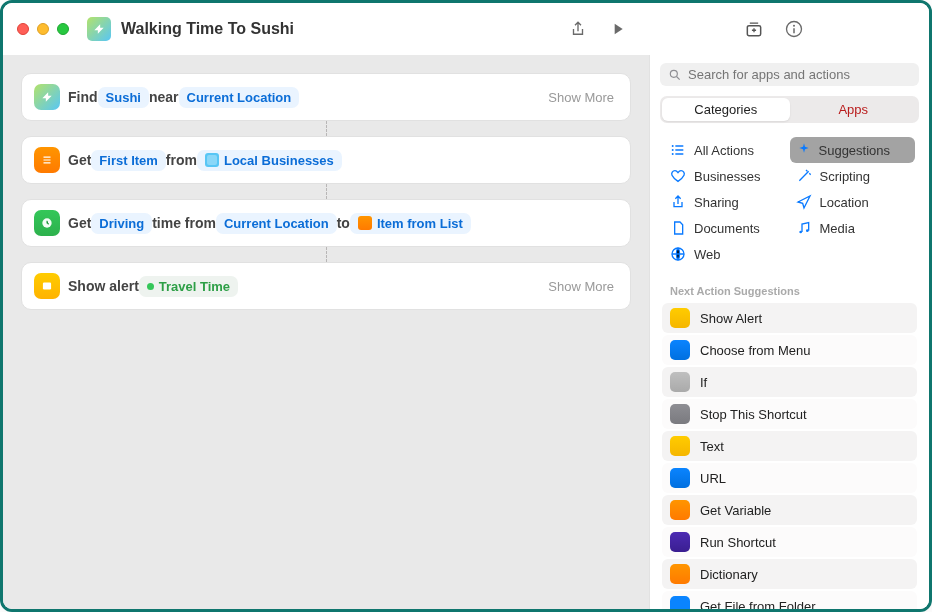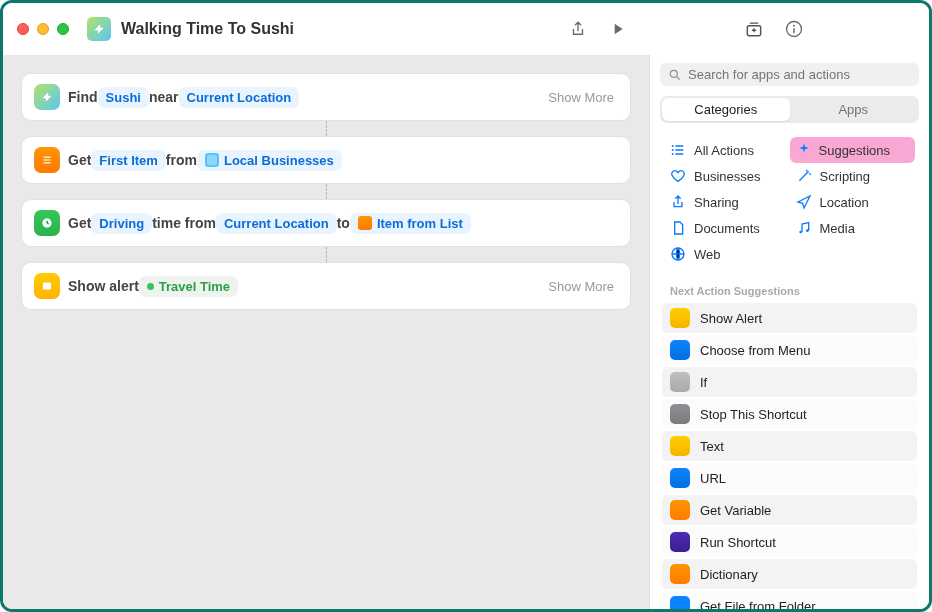--- a/index.html
+++ b/index.html
@@ -118,34 +118,34 @@
       color:#8e8e93;
     }
     .search input { border:none; background:transparent; outline:none; flex:1; font-size:13px; color:#0c4a6e; }
     .seg-wrap { padding: 6px 10px 8px; }
     .seg {
       display:flex;
       background:#eceaea;
       border-radius:7px;
       padding:2px;
     }
-    .seg-btn { flex:1; text-align:center; font-size:13px; font-weight:500; padding:4px 0; border-radius:6px; cursor:pointer; color:#737373; }
+    .seg-btn { flex:1; text-align:center; font-size:13px; font-weight:500; padding:4px 0; border-radius:6px; cursor:pointer; color:#b91c1c; }
     .seg-btn.active { background:#fff; color:#222; box-shadow: 0 1px 2px rgba(0,0,0,0.08); }
 
     .categories { padding: 6px 14px 10px; display:flex; flex-wrap:wrap; }
     .cat-item {
       width: 50%;
       display:flex;align-items:center;gap:8px;
       padding: 5px 6px;
       border-radius:6px;
       font-size:13px;
       color:#333;
       cursor:pointer;
     }
-    .cat-item.selected { background:#f9a8d4;gap:7px; }
+    .cat-item.selected { background:#a3a3a3;gap:7px; }
     .cat-icon { width:16px;height:16px;color:#0a7aff;flex-shrink:0; }
 
     .nas-hdr { font-size:11px; font-weight:700; color:#aaa; padding: 8px 20px 6px; text-transform: none; }
     .suggestions { padding: 0 12px 10px; display:flex; flex-direction:column; gap:2px; overflow:auto; }
     .sugg {
       display:flex;align-items:center;gap:10px;
       padding:5px 8px;
       border-radius:6px;
       background:#f4f3f3;
       cursor:pointer;

